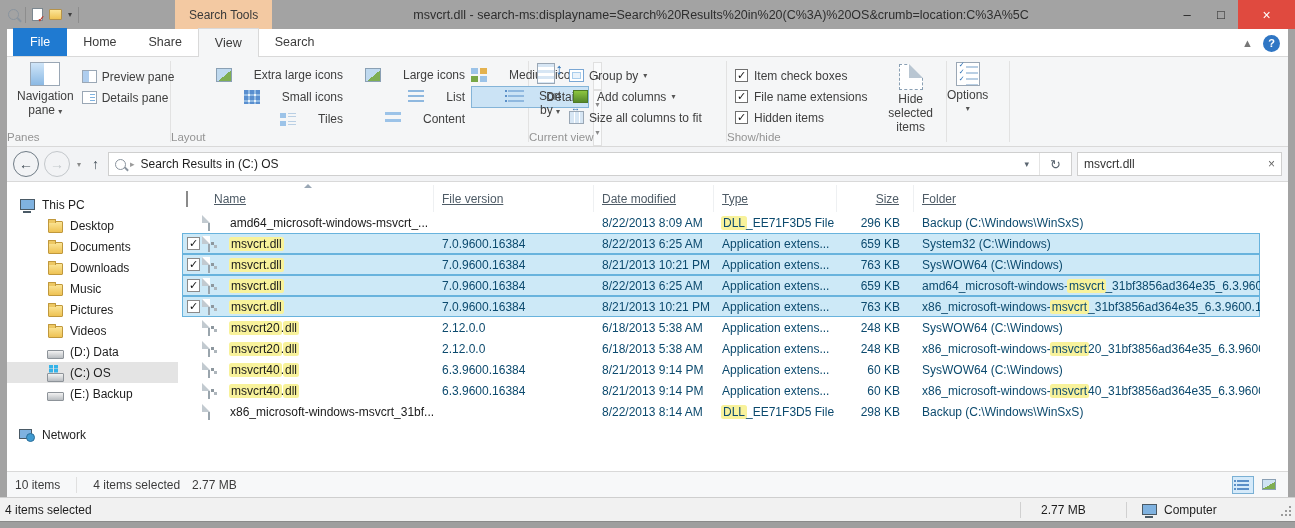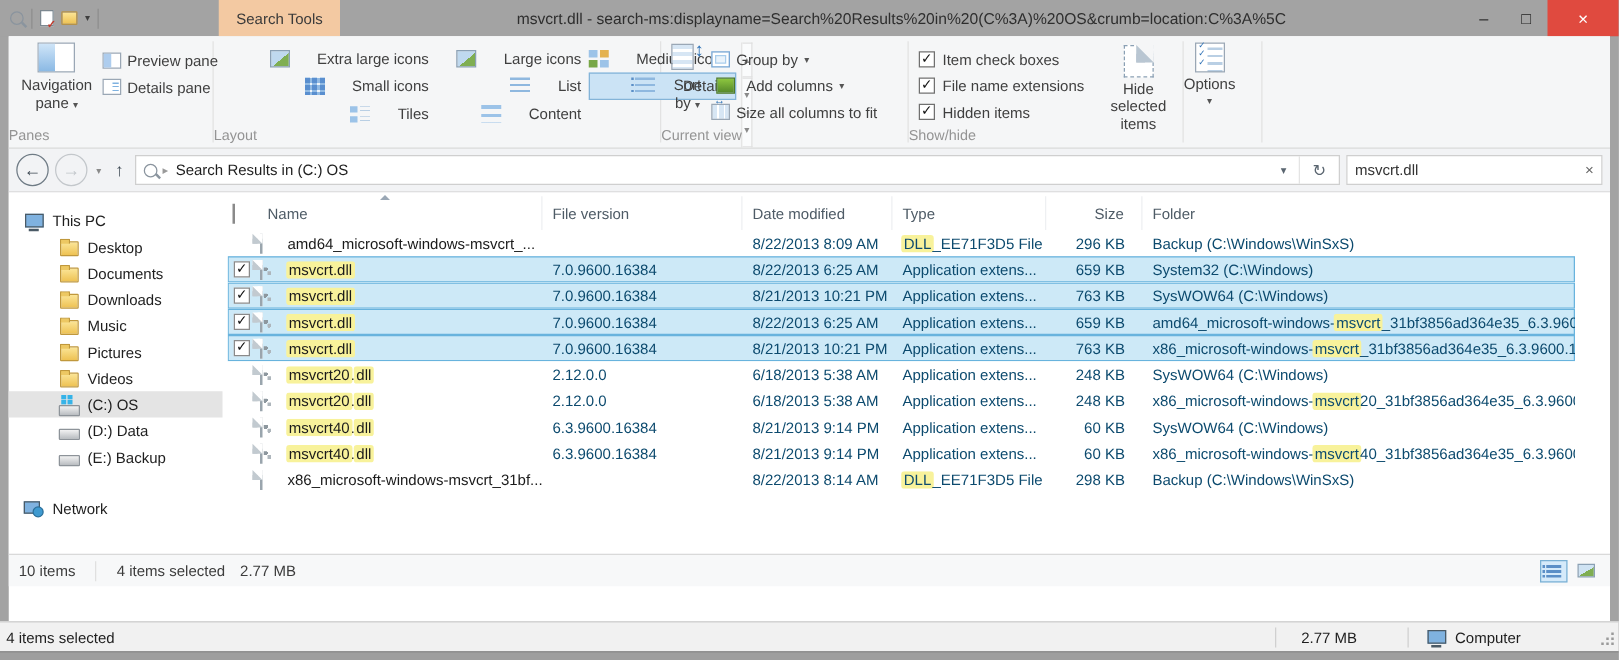--- a/index.html
+++ b/index.html
@@ -131,21 +131,21 @@
   .sic-drivewin::before { content:""; position:absolute; left:0; top:8px; width:15px; height:7px; background:linear-gradient(#f2f2f2,#b9bdc1); border:1px solid #8d9399; border-radius:1px; }
   .sic-drivewin::after { content:""; position:absolute; left:2px; top:0px; width:9px; height:8px;
       background:linear-gradient(#35b3e8,#35b3e8) 0 0/4px 3.5px no-repeat, linear-gradient(#35b3e8,#35b3e8) 5px 0/4px 3.5px no-repeat,
       linear-gradient(#35b3e8,#35b3e8) 0 4.5px/4px 3.5px no-repeat, linear-gradient(#35b3e8,#35b3e8) 5px 4.5px/4px 3.5px no-repeat; }
   .sic-network::before { content:""; position:absolute; left:0px; top:2px; width:11px; height:8px; border:1.5px solid #4a5a66; background:#7fb2e0; }
   .sic-network::after { content:""; position:absolute; right:0; bottom:1px; width:7px; height:7px; border-radius:50%; background:#3f9ad0; border:1px solid #2b6f9a; }
 
   
   .files { flex:1; position:relative; padding:3px 28px 0 4px; }
   .fhead { display:grid; grid-template-columns:24px 228px 160px 120px 123px 77px 1fr; height:27px; align-items:center; color:#4e5b66; position:relative; }
-  .fhead .hcell { padding-left:8px; height:100%; display:flex; align-items:center; border-right:1px solid #eef0f2; }
+  .fhead .hcell { padding-left:8px; height:100%; display:flex; align-items:center; border-right:1px solid #eef0f2;text-decoration:underline; }
   .fhead .hcell.szh { justify-content:flex-end; padding-right:14px; }
   .fhead .hcell.last { border-right:none; }
   .hchk { margin-left:4px; width:13px; height:13px; border:1px solid #8a8a8a; background:#fff; }
   .sort-caret { position:absolute; left:122px; top:-1px; width:0; height:0; border-left:4px solid transparent; border-right:4px solid transparent; border-bottom:4px solid #9aa7b5; }
   .frow { display:grid; grid-template-columns:24px 20px 208px 160px 120px 123px 77px 1fr; height:21px; align-items:center; white-space:nowrap; }
   .frow.sel { background:#cde9f7; box-shadow:inset 0 0 0 1px #68b3dd; }
   .fcell { overflow:hidden; text-overflow:clip; padding-left:8px; color:#0c4a6e; }
   .fcell.namec { padding-left:4px; color:#1a1a1a; }
   .fcell.szc { text-align:right; padding-right:14px; }
   .rowchk { width:13px; height:13px; margin-left:5px; border:1px solid #8a8a8a; background:#fff; display:flex; align-items:center; justify-content:center; font-size:11px; color:#111; line-height:1; }
@@ -202,20 +202,33 @@
     <div class="win-controls">
       <div class="wc">–</div>
       <div class="wc">□</div>
       <div class="wc wc-close">×</div>
     </div>
   </div>
 
   <div class="winbody">
     <div class="inner">
 
+      <div class="tabrow">
+        <div class="tabs" id="tabs">
+            <div class="tab tab-file">File</div>
+            <div class="tab">Home</div>
+            <div class="tab">Share</div>
+            <div class="tab tab-active">View</div>
+            <div class="tab">Search</div>
+          </div>
+        <div class="tabrow-right">
+          <span class="chev-up">▲</span>
+          <span class="help-ic">?</span>
+        </div>
+      </div>
 
       <div class="ribbon">
 
         <div class="rgroup grp-panes">
           <div class="bigbtn">
             <span class="navpane-ic"></span>
             <span>Navigation</span>
             <span><span>pane</span> <span class="drop">▾</span></span>
           </div>
           <div class="pane-col">
@@ -388,27 +401,27 @@
               <span>Music</span>
             </div>
             <div class="side-item lvl1">
               <span class="sic sic-folder"></span>
               <span>Pictures</span>
             </div>
             <div class="side-item lvl1">
               <span class="sic sic-folder"></span>
               <span>Videos</span>
             </div>
+            <div class="side-item lvl1">
+              <span class="sic sic-drive"></span>
+              <span>(D:) Data</span>
+            </div>
             <div class="side-item lvl1 sel">
               <span class="sic sic-drivewin"></span>
               <span>(C:) OS</span>
-            </div>
-            <div class="side-item lvl1">
-              <span class="sic sic-drive"></span>
-              <span>(D:) Data</span>
             </div>
             <div class="side-item lvl1">
               <span class="sic sic-drive"></span>
               <span>(E:) Backup</span>
             </div>
             <div class="side-item gap">
               <span class="sic sic-network"></span>
               <span>Network</span>
             </div>
           </div>

